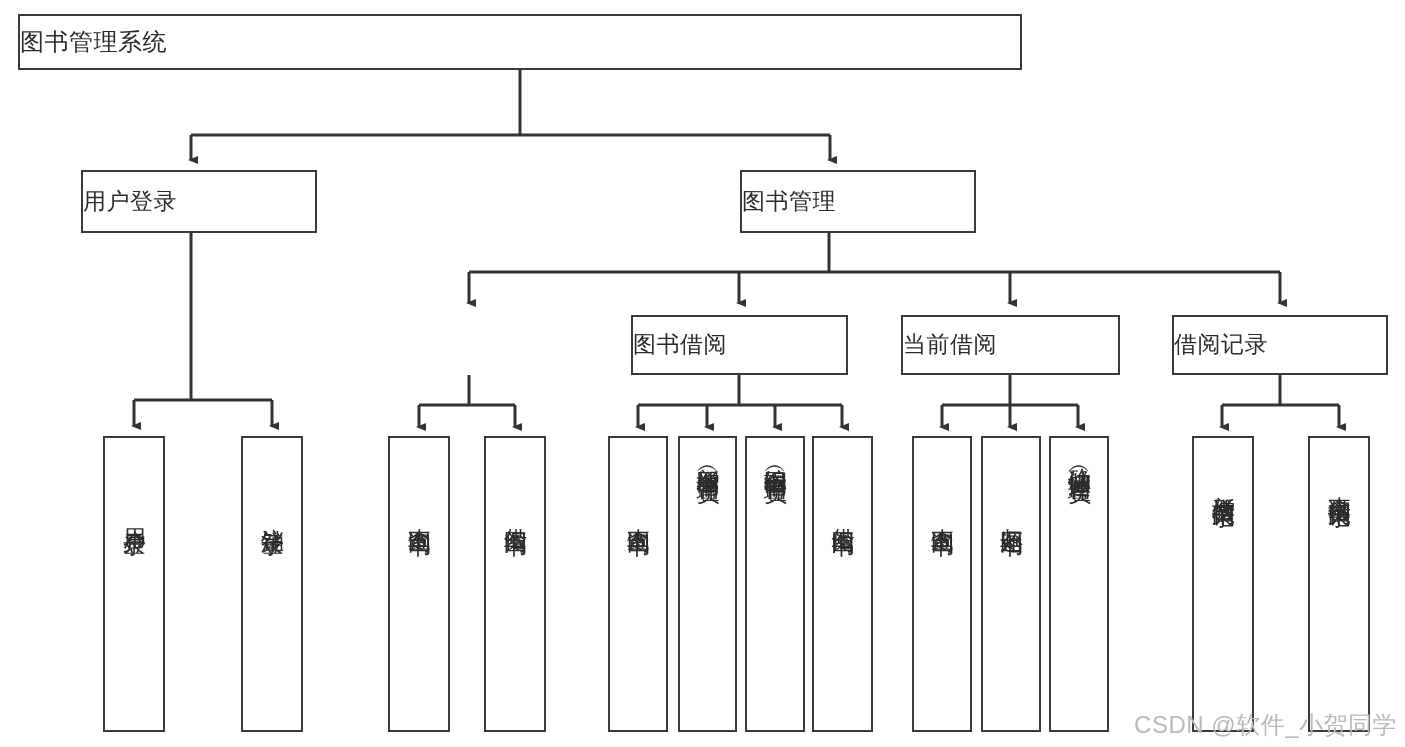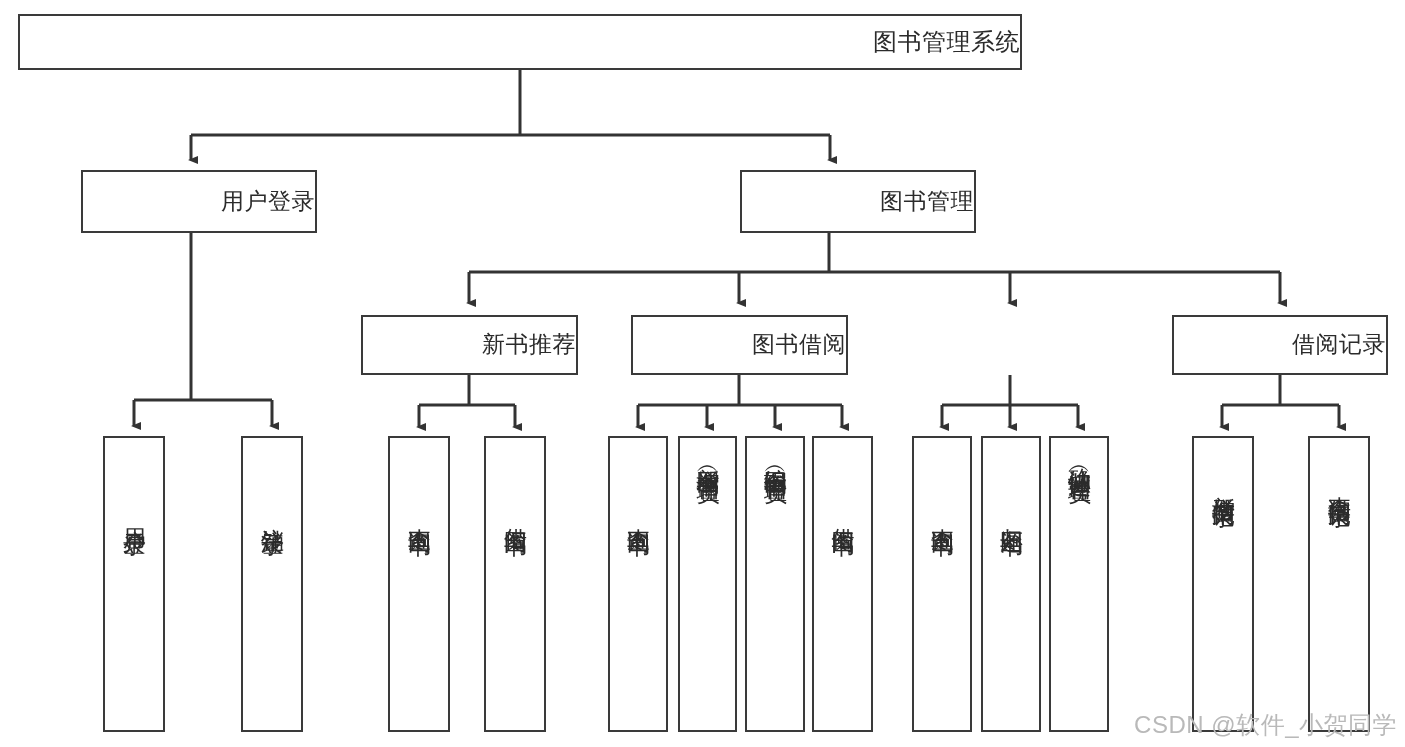--- a/index.html
+++ b/index.html
@@ -26,21 +26,21 @@
     height: 747px;
     pointer-events: none;
   }
   .node {
     position: absolute;
     box-sizing: border-box;
     border: 2.5px solid #3a3a3a;
     background: #ffffff;
     display: flex;
     align-items: center;
-    justify-content: flex-end;
+    justify-content: flex-start;
     color: #2b2b2b;
   }
   .node .label {
     display: block;
     text-align: center;
     line-height: 1.18;
     letter-spacing: 0.5px;
   }
   
   .node.h .label {
@@ -135,28 +135,28 @@
   </div>
 
   <div class="node h" style="left:81px; top:170px; width:236px; height:63px;">
     <span class="label">用户登录</span>
   </div>
 
   <div class="node h" style="left:740px; top:170px; width:236px; height:63px;">
     <span class="label">图书管理</span>
   </div>
 
-  <div class="node h" style="left:361px; top:315px; width:217px; height:60px;">
-    <span class="label">新书推荐</span>
-  </div>
-
-  <div class="node h" style="left:631px; top:315px; width:217px; height:60px;padding-left:28px;">
+
+  <div class="node h" style="left:631px; top:315px; width:217px; height:60px;">
     <span class="label">图书借阅</span>
   </div>
 
+  <div class="node h" style="left:901px; top:315px; width:219px; height:60px;">
+    <span class="label">当前借阅</span>
+  </div>
 
   <div class="node h" style="left:1172px; top:315px; width:216px; height:60px;">
     <span class="label">借阅记录</span>
   </div>
 
   <div class="node v" style="left:103px; top:436px; width:62px; height:296px; padding-top:72px;">
     <span class="label">用户登录</span>
   </div>
 
   <div class="node v" style="left:241px; top:436px; width:62px; height:296px; padding-top:72px;">

